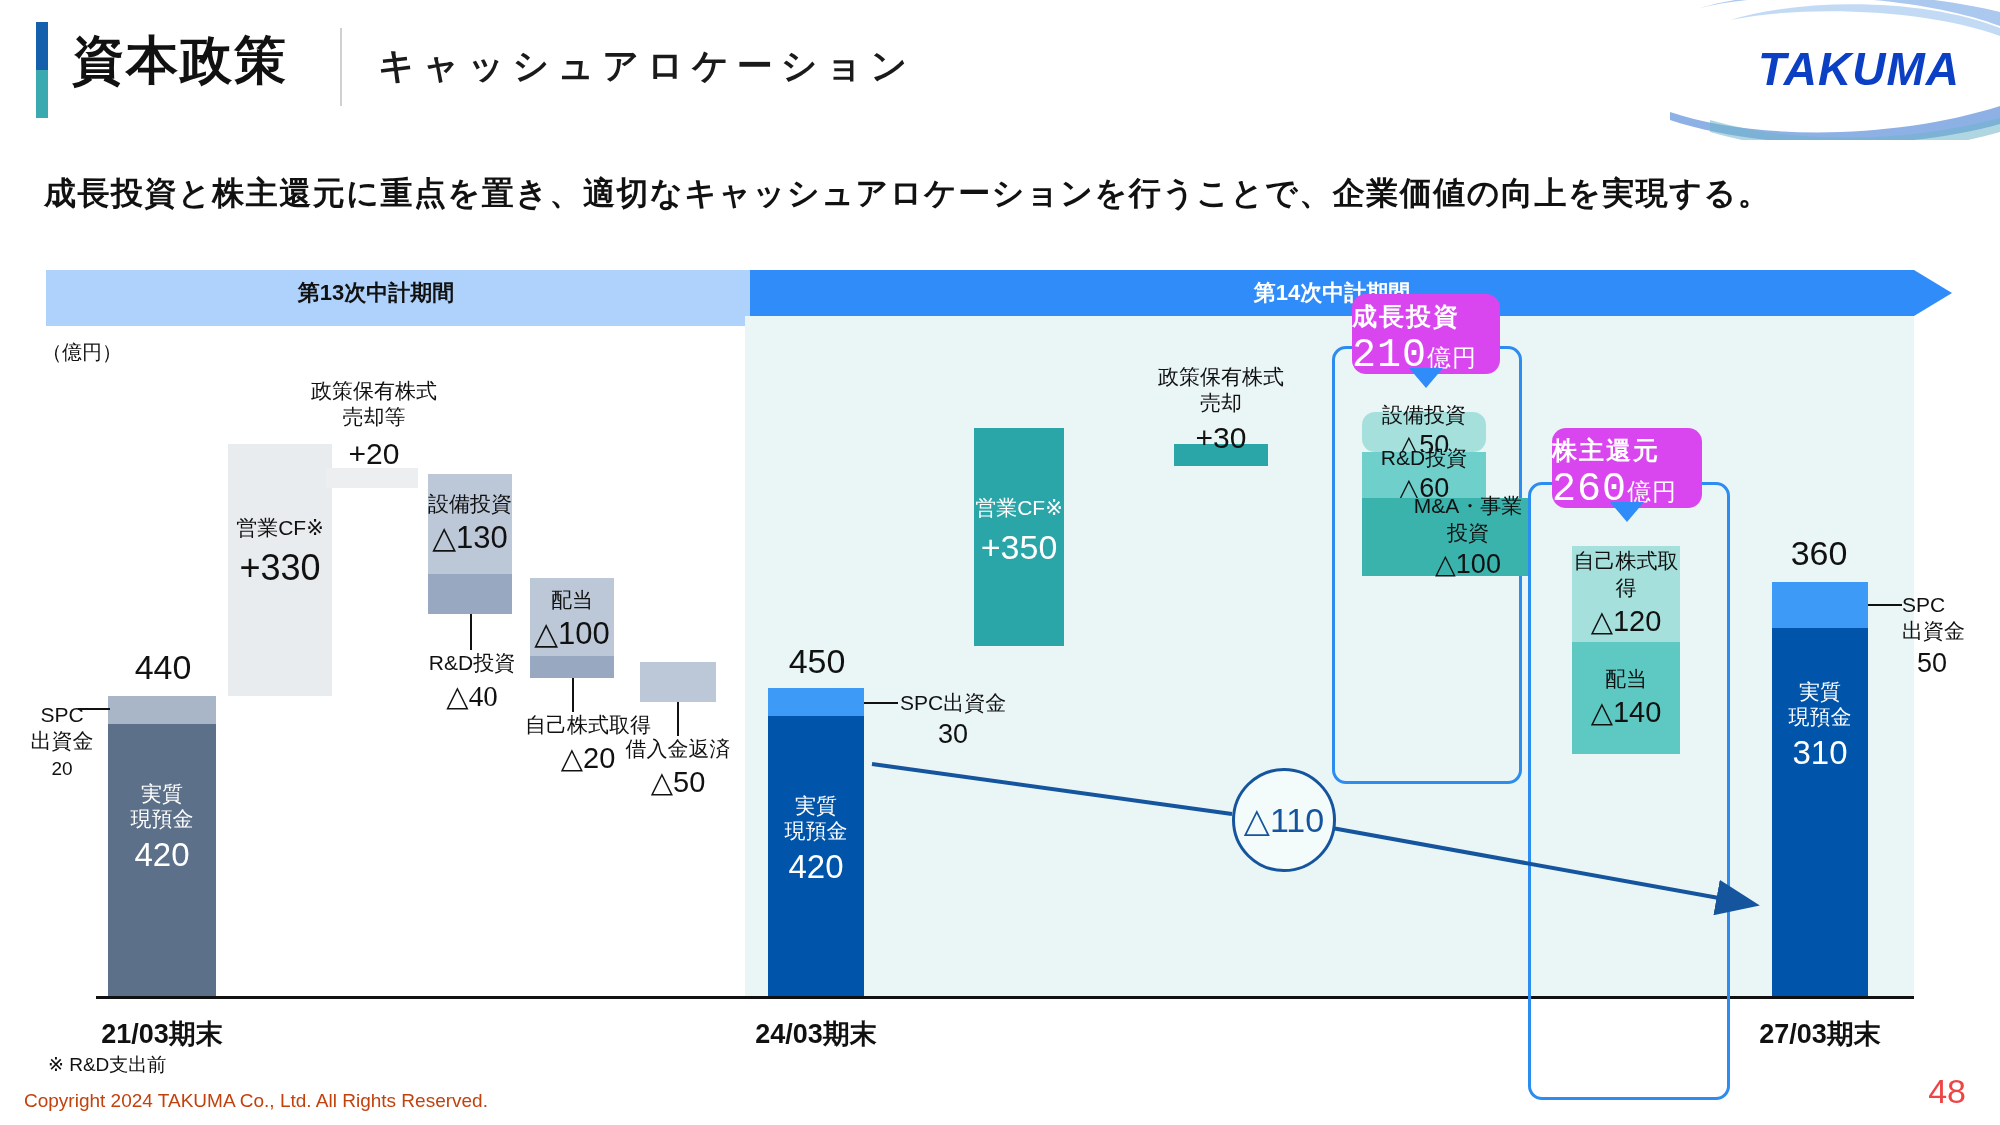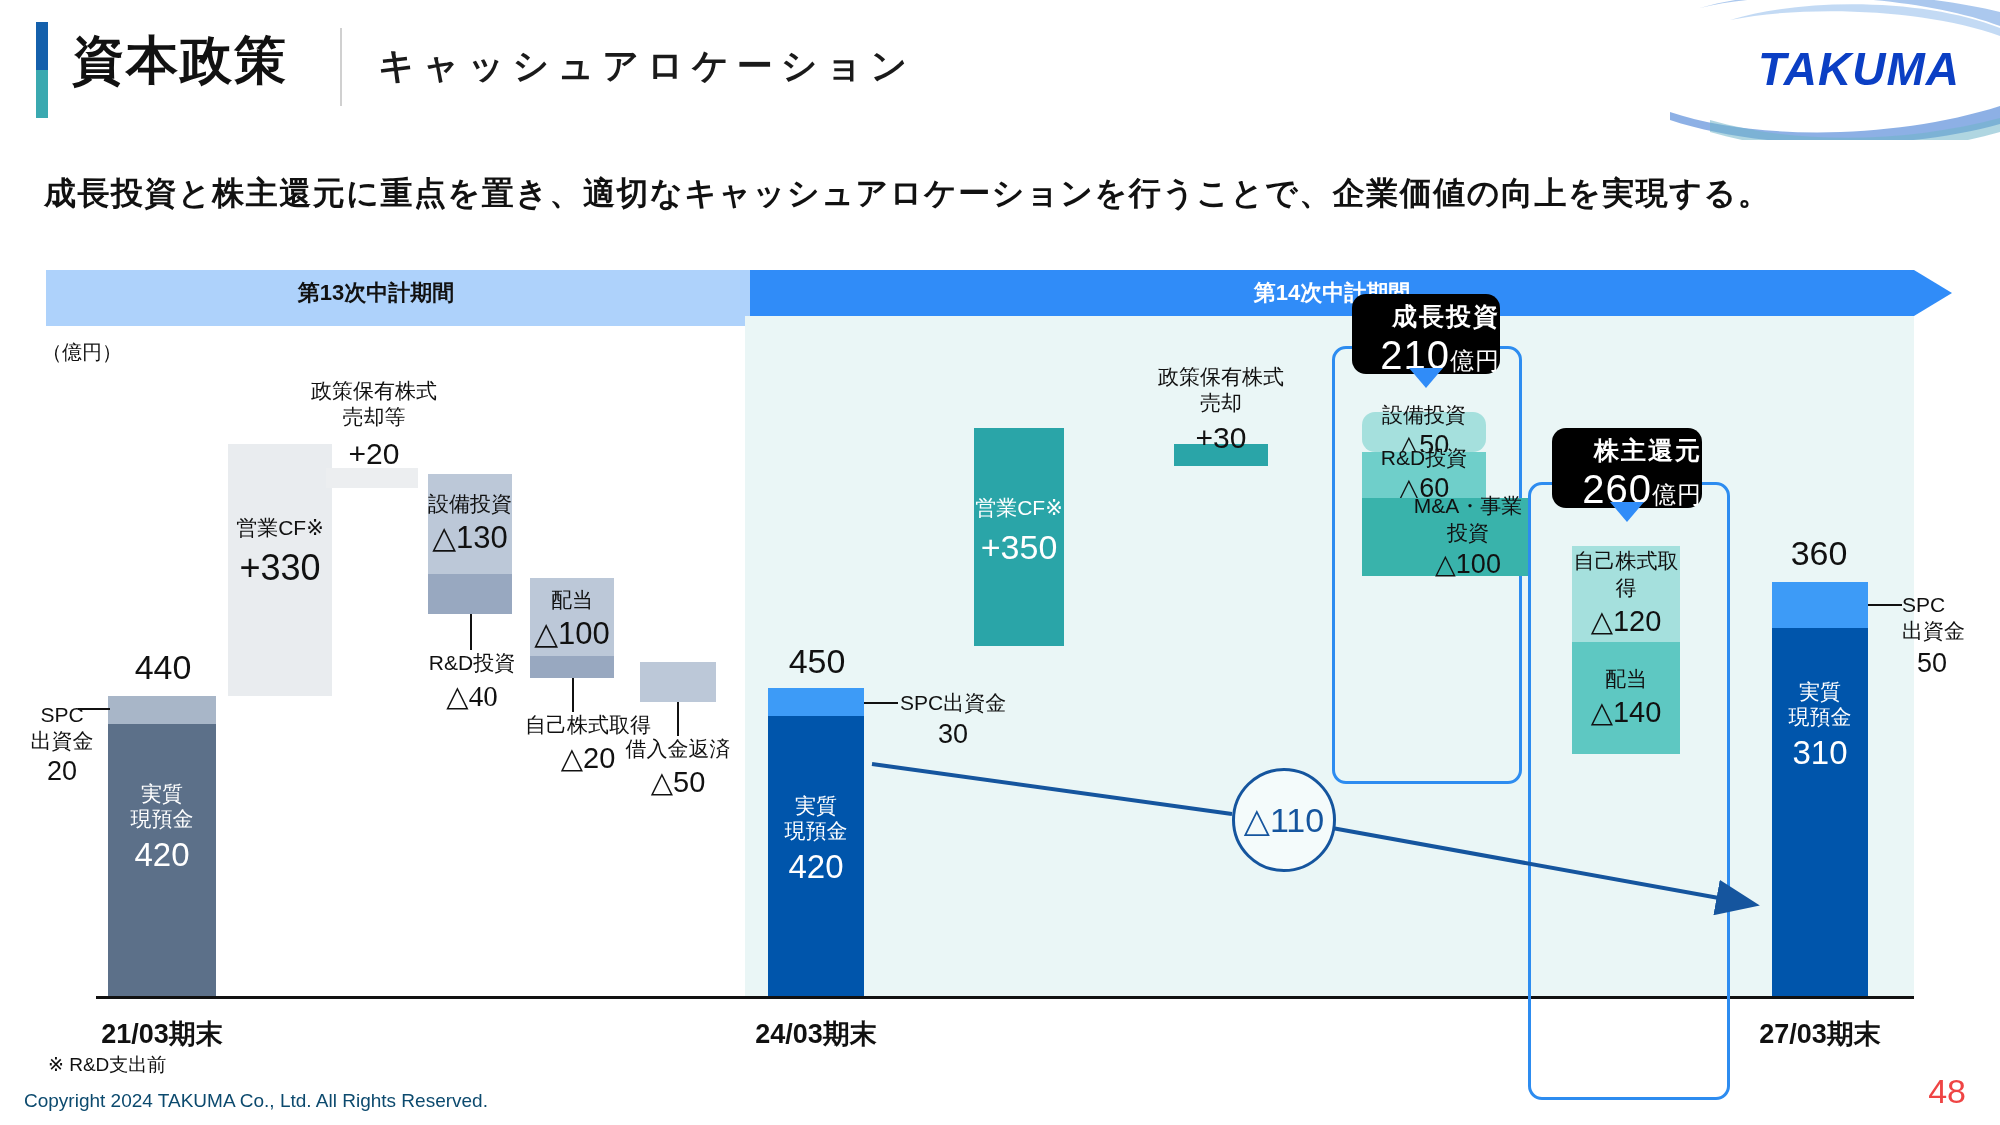--- a/index.html
+++ b/index.html
@@ -49,38 +49,38 @@
 
   .v-total{position:absolute;text-align:center;font-size:34px;color:#111;}
   .axis-lbl{position:absolute;text-align:center;font-size:27px;font-weight:700;color:#111;}
   .unit{position:absolute;left:42px;top:339px;font-size:20px;color:#111;}
 
   .callout{position:absolute;font-size:21px;text-align:center;line-height:1.25;color:#111;}
   .leader{position:absolute;background:#111;}
 
   
   .group-box{position:absolute;border:3px solid #2d8cf0;border-radius:14px;}
-  .group-tag{position:absolute;background:#000000;border-radius:14px;color:#fff;text-align:right;}
+  .group-tag{position:absolute;background:#d946ef;border-radius:14px;color:#fff;text-align:left;font-family:Liberation Mono, monospace;}
   .group-tag .t1{font-size:25px;font-weight:700;letter-spacing:2px;}
   .group-tag .t2{font-size:40px;font-weight:400;letter-spacing:1px;}
   .group-tag .t2 .suffix{font-size:24px;}
   .tag-notch{position:absolute;width:0;height:0;border-left:17px solid transparent;
     border-right:17px solid transparent;border-top:20px solid #308cf8;}
 
   .seg{position:absolute;display:flex;flex-direction:column;align-items:center;justify-content:center;
     font-size:21px;line-height:1.3;color:#111;text-align:center;}
 
   
   #delta-circle{position:absolute;width:98px;height:98px;border:3px solid #15559e;border-radius:50%;
     background:#f4fbfb;display:flex;align-items:center;justify-content:center;
     font-size:34px;color:#15559e;}
 
   
   #footnote{position:absolute;left:48px;top:1052px;font-size:19px;color:#111;}
-  #copyright{position:absolute;left:24px;top:1090px;font-size:19px;color:#0c4a6e;}
+  #copyright{position:absolute;left:24px;top:1090px;font-size:19px;color:#c2410c;}
   #pageno{position:absolute;right:34px;top:1072px;font-size:34px;color:#ef4444;}
 </style>
 </head>
 <body>
 
 <div id="header">
   <div class="accent-bar">
     <div class="top"></div>
     <div class="bot"></div>
   </div>
@@ -115,21 +115,21 @@
 <div id="chart">
   <div id="region14"></div>
   <div id="baseline"></div>
 
   <div class="bar" style="left:108px;top:380px;width:108px;height:28px;background:#a8b6c8;"></div>
   <div class="bar" style="left:108px;top:408px;width:108px;height:272px;background:#5c7089;"></div>
   <div class="v-total" style="left:88px;top:332px;width:150px;">440</div>
   <div class="callout" style="left:14px;top:386px;width:96px;">
     <span style="white-space:pre-line;">SPC
 出資金</span><br>
-    <span style="font-size:27px;">20</span>
+    <span style="font-size:19px;">20</span>
   </div>
   <div class="leader" style="left:78px;top:392px;width:32px;height:2px;"></div>
   <div class="bar-label" style="left:108px;top:466px;width:108px;color:#fff;font-size:21px;">
     <span style="white-space:pre-line;">実質
 現預金</span>
     <div style="font-size:33px;margin-top:4px;">420</div>
   </div>
   <div class="axis-lbl" style="left:62px;top:700px;width:200px;">21/03期末</div>
 
   <div class="bar" style="left:228px;top:128px;width:104px;height:252px;background:#e9ecef;"></div>

